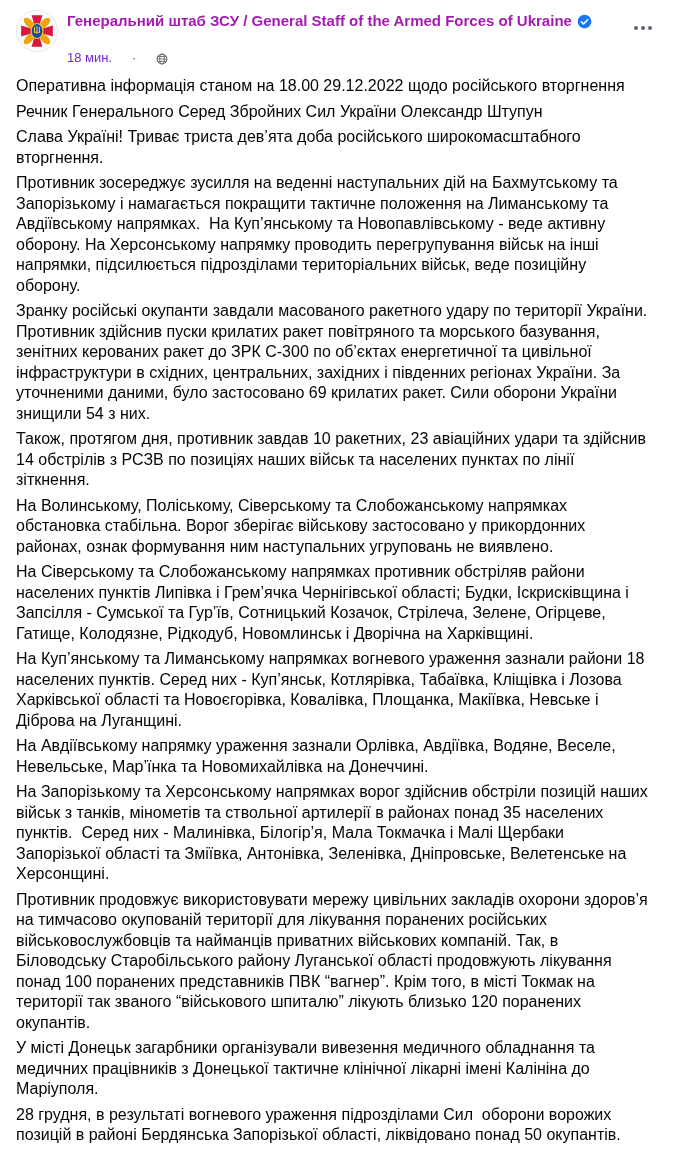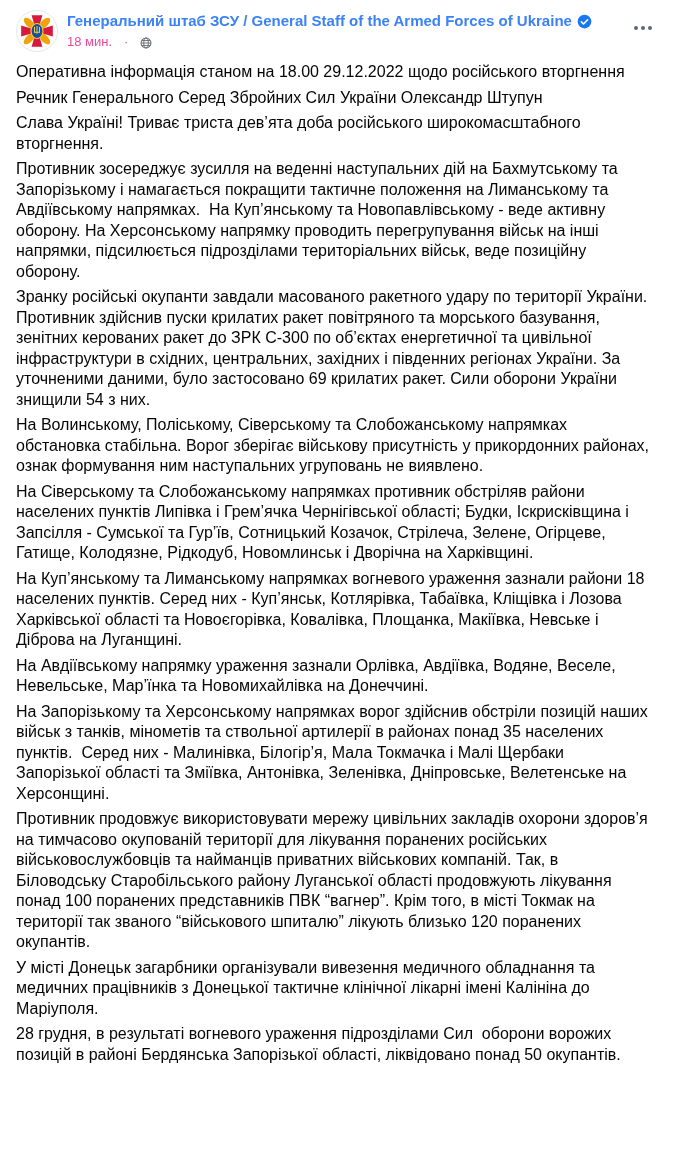--- a/index.html
+++ b/index.html
@@ -39,33 +39,33 @@
     min-width: 0;
     padding-top: 1px;
   }
   .page-name-row {
     display: flex;
     align-items: center;
     gap: 5px;
     font-size: 15px;
     font-weight: 700;
     line-height: 20px;
-    color: #3b82f6;
+    color: #a21caf;
     white-space: nowrap;
   }
   .page-name-row .name { cursor: pointer; }
   .verified { width: 15px; height: 15px; flex: none; display: inline-block; }
   .meta-row {
     display: flex;
     align-items: center;
-    gap: 12px;
+    gap: 20px;
     font-size: 13px;
     line-height: 17px;
-    color: #ec4899;
-    margin-top: 2px;
+    color: #6d28d9;
+    margin-top: 18px;
   }
   .meta-row .time { cursor: pointer; }
   .globe { width: 12px; height: 12px; display: inline-block; }
   .more-btn {
     width: 32px;
     height: 32px;
     border-radius: 50%;
     display: flex;
     align-items: center;
     justify-content: center;
@@ -154,21 +154,22 @@
     </div>
 
   </div>
 
   <div class="post-body">
       <p>Оперативна інформація станом на 18.00 29.12.2022 щодо російського вторгнення</p>
       <p>Речник Генерального Серед Збройних Сил України Олександр Штупун</p>
       <p>Слава Україні! Триває триста дев’ята доба російського широкомасштабного вторгнення.</p>
       <p>Противник зосереджує зусилля на веденні наступальних дій на Бахмутському та Запорізькому і намагається покращити тактичне положення на Лиманському та Авдіївському напрямках.  На Куп’янському та Новопавлівському - веде активну оборону. На Херсонському напрямку проводить перегрупування військ на інші напрямки, підсилюється підрозділами територіальних військ, веде позиційну оборону.</p>
       <p>Зранку російські окупанти завдали масованого ракетного удару по території України. Противник здійснив пуски крилатих ракет повітряного та морського базування, зенітних керованих ракет до ЗРК С-300 по об’єктах енергетичної та цивільної інфраструктури в східних, центральних, західних і південних регіонах України. За уточненими даними, було застосовано 69 крилатих ракет. Сили оборони України знищили 54 з них.</p>
-      <p>На Волинському, Поліському, Сіверському та Слобожанському напрямках обстановка стабільна. Ворог зберігає військову присутність у прикордонних районах, ознак формування ним наступальних угруповань не виявлено.</p>
+      <p>Також, протягом дня, противник завдав 10 ракетних, 23 авіаційних удари та здійснив 14 обстрілів з РСЗВ по позиціях наших військ та населених пунктах по лінії зіткнення.</p>
+      <p>На Волинському, Поліському, Сіверському та Слобожанському напрямках обстановка стабільна. Ворог зберігає військову застосовано у прикордонних районах, ознак формування ним наступальних угруповань не виявлено.</p>
       <p>На Сіверському та Слобожанському напрямках противник обстріляв райони населених пунктів Липівка і Грем’ячка Чернігівської області; Будки, Іскрисківщина і Запсілля - Сумської та Гур’їв, Сотницький Козачок, Стрілеча, Зелене, Огірцеве, Гатище, Колодязне, Рідкодуб, Новомлинськ і Дворічна на Харківщині.</p>
       <p>На Куп’янському та Лиманському напрямках вогневого ураження зазнали райони 18 населених пунктів. Серед них - Куп’янськ, Котлярівка, Табаївка, Кліщівка і Лозова Харківської області та Новоєгорівка, Ковалівка, Площанка, Макіївка, Невське і Діброва на Луганщині.</p>
       <p>На Авдіївському напрямку ураження зазнали Орлівка, Авдіївка, Водяне, Веселе, Невельське, Мар’їнка та Новомихайлівка на Донеччині.</p>
       <p>На Запорізькому та Херсонському напрямках ворог здійснив обстріли позицій наших військ з танків, мінометів та ствольної артилерії в районах понад 35 населених пунктів.  Серед них - Малинівка, Білогір’я, Мала Токмачка і Малі Щербаки Запорізької області та Зміївка, Антонівка, Зеленівка, Дніпровське, Велетенське на Херсонщині.</p>
       <p>Противник продовжує використовувати мережу цивільних закладів охорони здоров’я на тимчасово окупованій території для лікування поранених російських військовослужбовців та найманців приватних військових компаній. Так, в Біловодську Старобільського району Луганської області продовжують лікування понад 100 поранених представників ПВК “вагнер”. Крім того, в місті Токмак на території так званого “військового шпиталю” лікують близько 120 поранених окупантів.</p>
       <p>У місті Донецьк загарбники організували вивезення медичного обладнання та медичних працівників з Донецької тактичне клінічної лікарні імені Калініна до Маріуполя.</p>
       <p>28 грудня, в результаті вогневого ураження підрозділами Сил  оборони ворожих позицій в районі Бердянська Запорізької області, ліквідовано понад 50 окупантів.</p>
     </div>
 
 </div>

